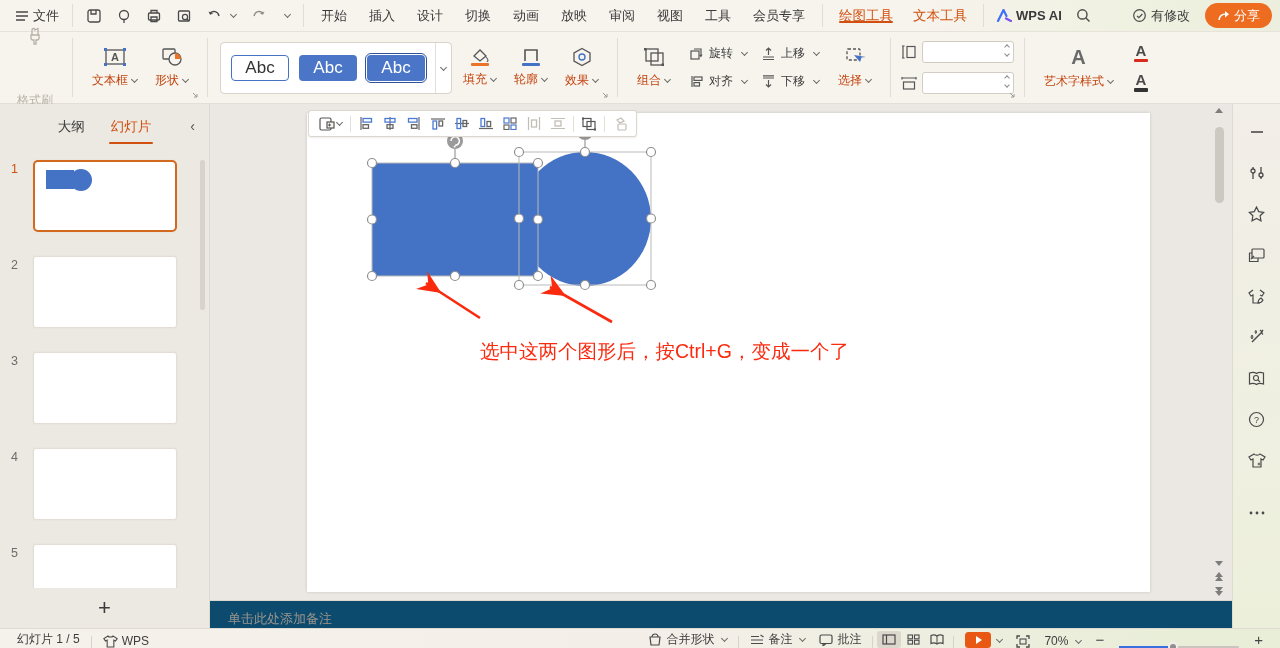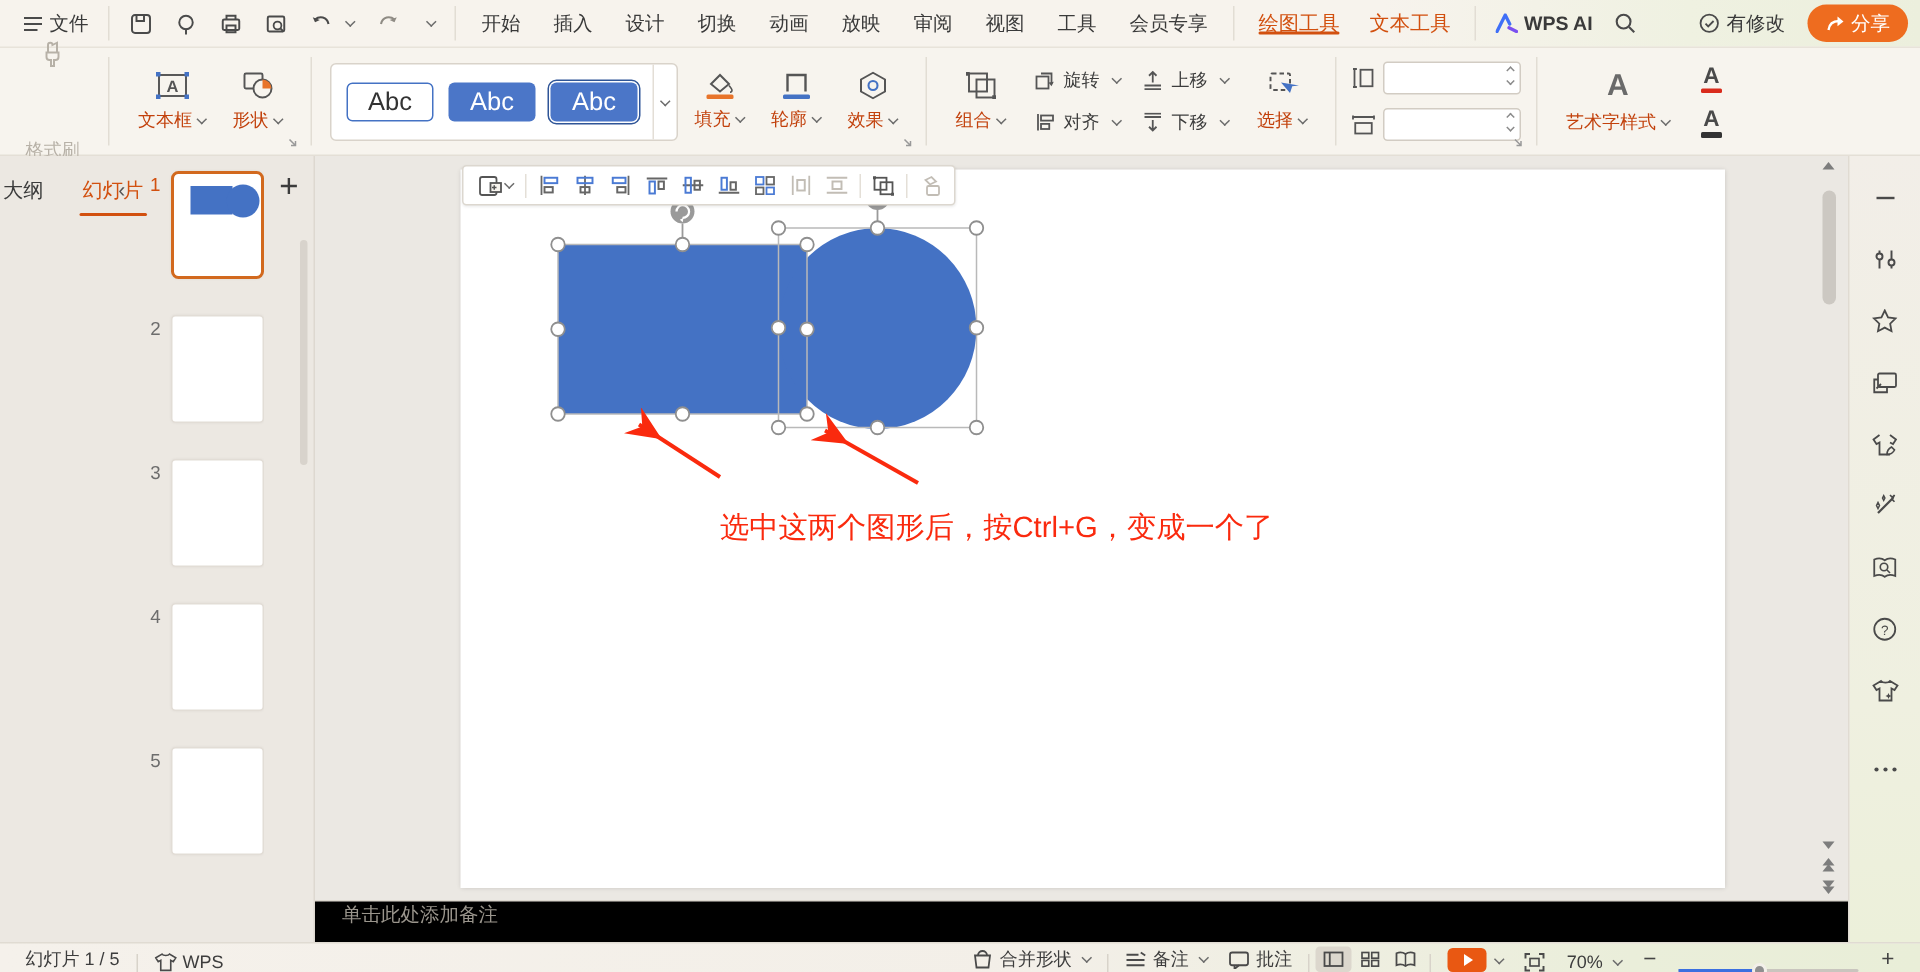--- a/index.html
+++ b/index.html
@@ -41,21 +41,21 @@
   .gal-drop { width:16px; border-left:1px solid #e3ded6; display:flex; align-items:center; justify-content:center; }
   .sizefield { display:flex; align-items:center; gap:5px; }
   .sizeinput { width:92px; height:22px; background:#fff; border:1px solid #d2ccc3; border-radius:3px; position:relative; }
   .spin { position:absolute; right:4px; top:3px; display:flex; flex-direction:column; gap:3px; }
   .spin i { display:block; width:4px; height:4px; border-right:1px solid #8a8a8a; border-bottom:1px solid #8a8a8a; }
   .spin .up { transform:rotate(-135deg); } .spin .dn { transform:rotate(45deg); }
 
   
   .main { position:absolute; left:0; top:104px; width:1280px; height:524px; display:flex; }
   
-  .sidebar { width:210px; background:#ece8e2; border-right:1px solid #ddd8d0; display:flex; position:relative; }
+  .sidebar { width:210px; background:#ece8e2; border-right:1px solid #ddd8d0; display:flex; flex-direction:column; position:relative; }
   .sb-tabs { height:46px; display:flex; align-items:center; justify-content:center; gap:22px; position:relative; }
   .sb-tab { font-size:13.5px; color:#3c3c3c; position:relative; padding:4px 2px; }
   .sb-tab.active { color:#d2500f; }
   .sb-tab.active::after { content:""; position:absolute; left:0; right:0; bottom:-4px; height:2.5px; background:#d2500f; border-radius:2px; }
   .sb-collapse { position:absolute; right:14px; top:14px; color:#555; font-size:14px; }
   .thumbs { flex:1; overflow:hidden; padding:10px 0 0 0; display:flex; flex-direction:column; gap:24px; }
   .slide-item { display:flex; gap:4px; }
   .slide-num { width:29px; text-align:center; font-size:12.5px; color:#6d6d6d; padding-top:2px; }
   .slide-num.sel { color:#d2500f; }
   .thumb { width:144px; height:72px; background:#fff; border-radius:3px; border:1px solid #e2ddd6; position:relative; box-shadow:0 0 2px rgba(0,0,0,.06); }
@@ -65,21 +65,21 @@
   .add-row { height:40px; display:flex; align-items:center; justify-content:center; }
   .add-btn { font-size:22px; color:#3c3c3c; line-height:20px; padding:2px 10px; }
   .sb-scroll { position:absolute; right:4px; top:56px; width:5px; height:150px; background:#d8d3cc; border-radius:3px; }
 
   
   .canvas-region { flex:1; background:#ebe8e3; position:relative; }
   .slide-area { position:absolute; left:97px; top:9px; width:843px; height:479px; background:#fff; box-shadow:0 0 3px rgba(0,0,0,.15); }
   .float-toolbar { position:absolute; left:98px; top:6px; height:27px; background:#fff; border:1px solid #dcd7cf; border-radius:3px; display:flex; align-items:center; padding:0 4px; z-index:5; box-shadow:0 1px 2px rgba(0,0,0,.08); }
   .ft-btn { display:flex; align-items:center; justify-content:center; width:24px; height:22px; border-radius:3px; }
   .ft-div { width:1px; height:16px; background:#e4dfd7; margin:0 3px; }
-  .notesbar { position:absolute; left:0; bottom:0; width:100%; height:28px; background:#000000; border-top:1px solid #ddd8cf; display:flex; align-items:flex-start; padding-left:18px; color:#9a958c; font-size:13px; }
+  .notesbar { position:absolute; left:0; bottom:0; width:100%; height:28px; background:#0c4a6e; border-top:1px solid #ddd8cf; display:flex; align-items:flex-end; padding-left:18px; color:#9a958c; font-size:13px; }
   
   .vscroll { position:absolute; right:6px; top:4px; bottom:32px; width:14px; display:flex; flex-direction:column; align-items:center; }
   .vs-thumb { width:9px; height:76px; background:#ccc8c2; border-radius:5px; margin-top:14px; }
   .vs-caret { width:0; height:0; border-left:4px solid transparent; border-right:4px solid transparent; }
   .vs-caret.up { border-bottom:5px solid #7d7d7d; }
   .vs-caret.dn { border-top:5px solid #7d7d7d; }
   .vs-bottom { position:absolute; bottom:0; display:flex; flex-direction:column; align-items:center; gap:6px; }
   .dbl { display:flex; flex-direction:column; gap:1px; align-items:center; }
 
   

